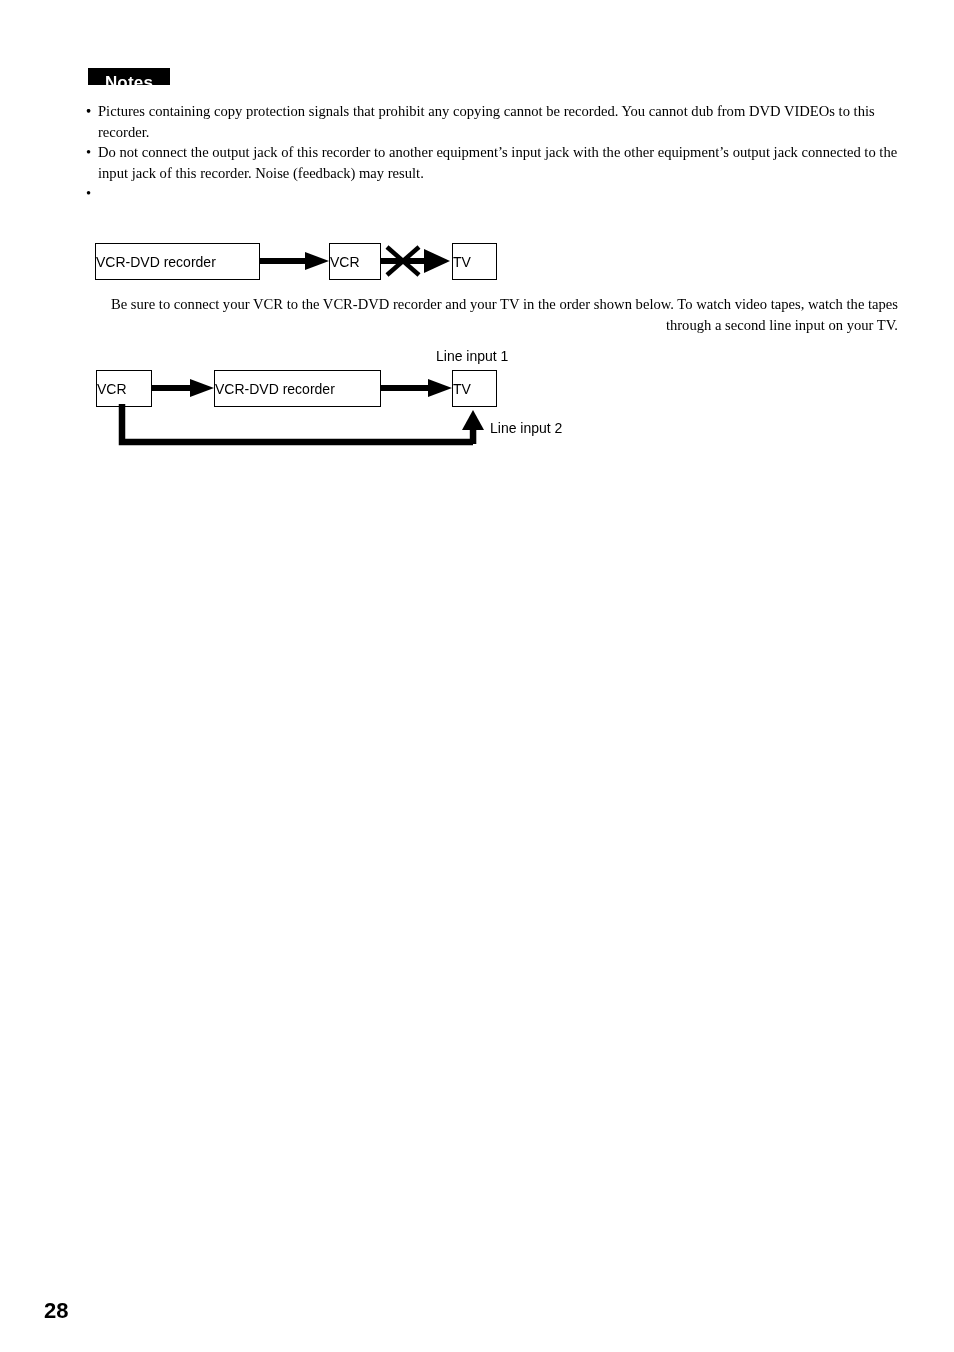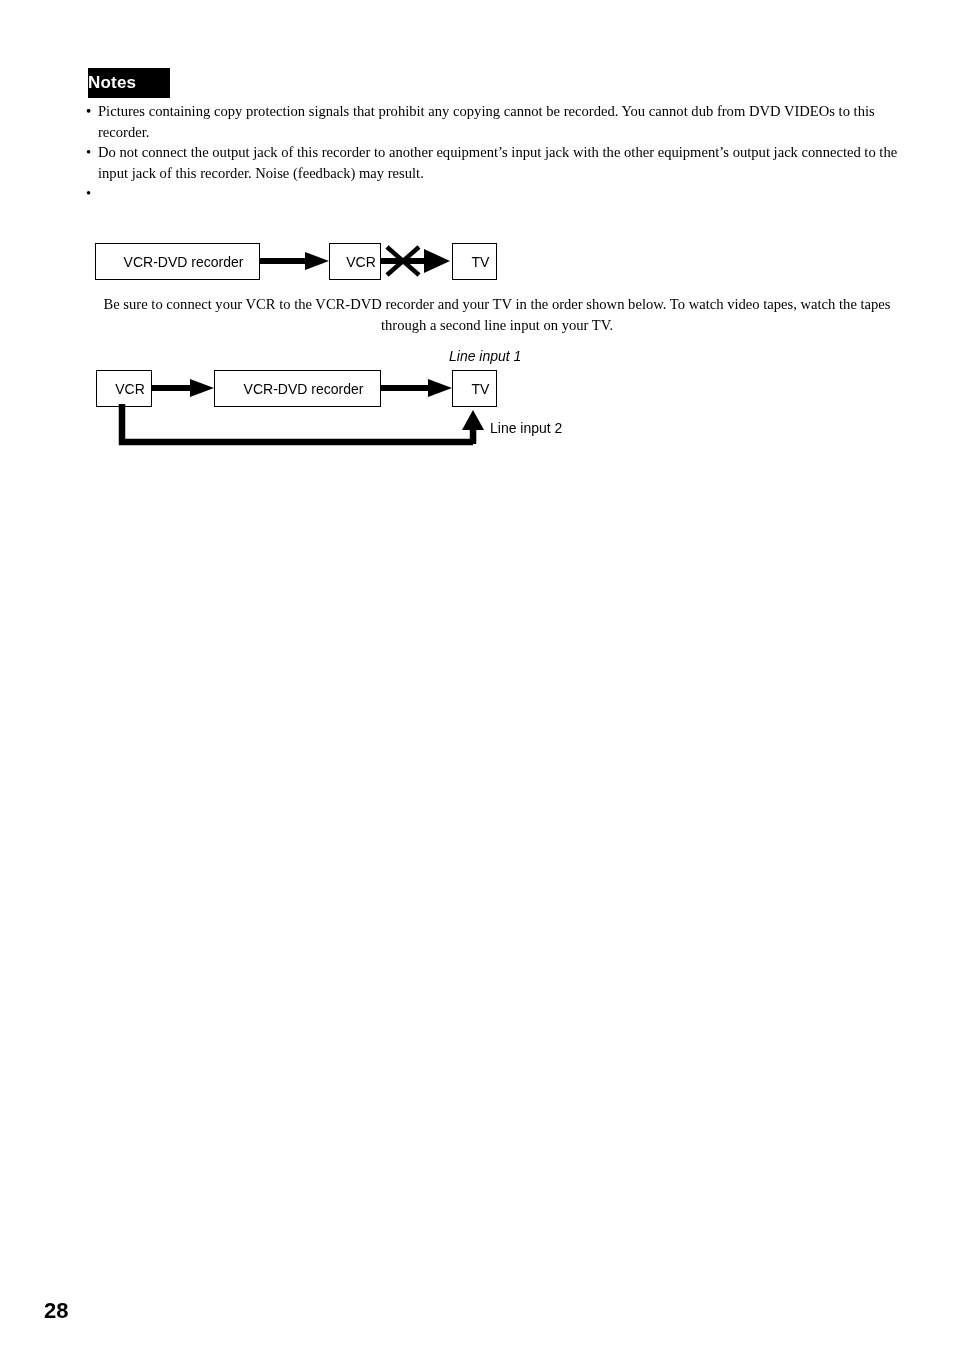--- a/index.html
+++ b/index.html
@@ -23,28 +23,28 @@
     width: 954px;
     height: 1352px;
   }
 
   
   .notes-header {
     position: absolute;
     left: 88px;
     top: 68px;
     width: 82px;
-    height: 30px;
+    height: 17px;
     background: #000000;
     color: #ffffff;
     font-family: "Liberation Sans", "DejaVu Sans", sans-serif;
     font-weight: bold;
     font-size: 17px;
     line-height: 29px;
-    text-align: left;
+    text-align: center;
     letter-spacing: 0.2px;
   }
 
   
   .notes-list {
     position: absolute;
     left: 86px;
     top: 101px;
     width: 812px;
   }
@@ -64,40 +64,39 @@
   }
 
   
   .body-para {
     position: absolute;
     left: 96px;
     top: 294px;
     width: 802px;
     font-size: 14.6px;
     line-height: 20.6px;
-    text-align: center;
+    text-align: right;
   }
 
   
   .diagram {
     position: absolute;
   }
   .dbox {
     position: absolute;
     border: 1.6px solid #000000;
     background: #ffffff;
     font-family: "Liberation Sans", "DejaVu Sans", sans-serif;
     font-size: 14px;
     color: #000000;
     display: flex;
     align-items: center;
-    justify-content: center;
+    justify-content: flex-start;
     box-sizing: border-box;
     white-space: nowrap;
-    padding-left: 12px;
   }
   .dlabel {
     position: absolute;
     font-family: "Liberation Sans", "DejaVu Sans", sans-serif;
     font-size: 14px;
     color: #000000;
     white-space: nowrap;
   }
   .arrow-svg {
     position: absolute;
@@ -171,21 +170,21 @@
     <div class="dbox" style="left:452px; top:243px; width:45px; height:37px;">
       <span>TV</span>
     </div>
 
   </div>
 
   <div class="body-para">Be sure to connect your VCR to the VCR-DVD recorder and your TV in the order shown below. To watch video tapes, watch the tapes through a second line input on your TV.</div>
 
   <div class="diagram" style="left:0; top:0; width:954px; height:0;">
 
-    <div class="dlabel" style="left:449px; top:348px;font-style:italic;">Line input 1</div>
+    <div class="dlabel" style="left:436px; top:348px;">Line input 1</div>
 
     <div class="dbox" style="left:96px; top:370px; width:56px; height:37px;">
       <span>VCR</span>
     </div>
 
     <svg class="arrow-svg" style="left:152px; top:378px; width:62px; height:20px;" viewBox="0 0 62 20">
       <rect x="0" y="7" width="42" height="6" fill="#000000"></rect>
       <polygon points="38,1 62,10 38,19" fill="#000000"></polygon>
     </svg>
 

